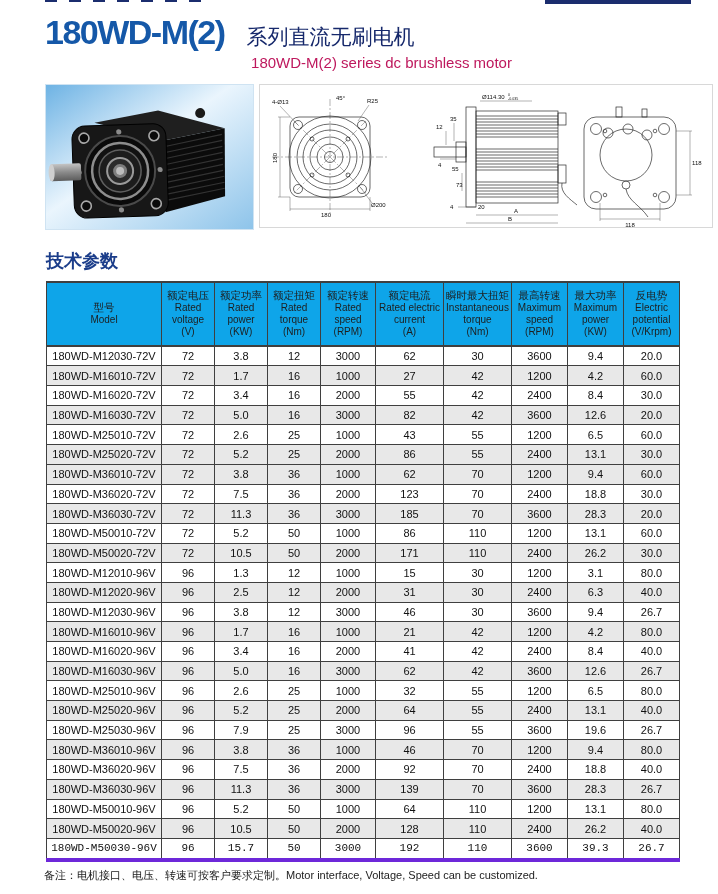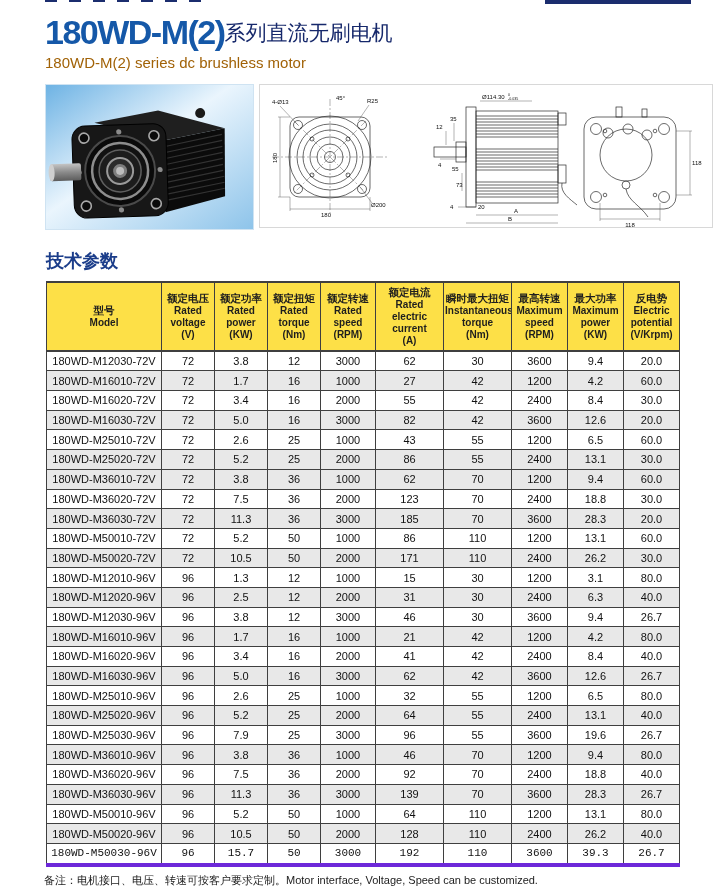--- a/index.html
+++ b/index.html
@@ -6,36 +6,36 @@
   body{
     width:718px;height:894px;position:relative;overflow:hidden;
     background:#ffffff;font-family:"Liberation Sans",sans-serif;
   }
   
   .top-frag-a{position:absolute;top:0;left:45px;width:160px;height:2px;
     background:repeating-linear-gradient(90deg,#1b2d6e 0 12px,transparent 12px 24px);}
   .top-frag-b{position:absolute;top:0;left:545px;width:146px;height:4px;background:#1b2d6e;}
 
   .header{padding:15px 0 0 45px;}
-  .title-row{display:flex;align-items:center;gap:0;}
+  .title-row{display:flex;align-items:flex-end;gap:22px;}
   .title-model{font-size:34px;font-weight:bold;color:#1558a8;letter-spacing:-1.5px;line-height:1.05;}
   .title-cn{font-size:21px;font-weight:normal;color:#16286b;}
-  .subtitle{font-size:15px;color:#a16207;margin-top:3px;}
+  .subtitle{font-size:15px;color:#be185d;margin-top:3px;text-align:center;}
 
   .media-row{display:flex;margin:13px 0 0 45px;}
   .photo-panel{width:207px;height:144px;border:1px solid #cfe3f2;box-sizing:content-box;}
   .drawings-panel{width:452px;height:142px;border:1px solid #d8d8d8;margin-left:5px;background:#fff;}
   .photo-panel svg,.drawings-panel svg{display:block;}
 
   .section-title{margin:19px 0 0 46px;font-size:18px;font-weight:bold;color:#1b3d8a;}
 
   table.spec{border-collapse:collapse;margin:8px 0 0 46px;table-layout:fixed;width:633px;}
   table.spec th,table.spec td{border:1px solid #3f3f3f;text-align:center;overflow:hidden;}
   table.spec thead th{
-    background:#fde047;font-weight:bold;font-size:10px;color:#1e1e1e;
+    background:#0ea5e9;font-weight:normal;font-size:10px;color:#1e1e1e;
     line-height:12px;padding:3px 1px;height:56px;vertical-align:middle;
     border-top:2px solid #3f3f3f;border-bottom:2px solid #3f3f3f;
   }
   .th-cn{font-size:10.5px;margin-bottom:1px;}
   .th-en{font-size:10px;}
   table.spec tbody td{height:18.7px;font-size:11px;color:#111;padding:0 2px;background:#fff;}
   table.spec tbody tr.alt td{background:#e8e8e8;}
   table.spec tbody tr:last-child td{border-bottom:4px solid #6d28d9;font-family:Liberation Mono, monospace;}
 
   .footnote{margin:6px 0 16px 44px;font-size:11px;color:#222;}

